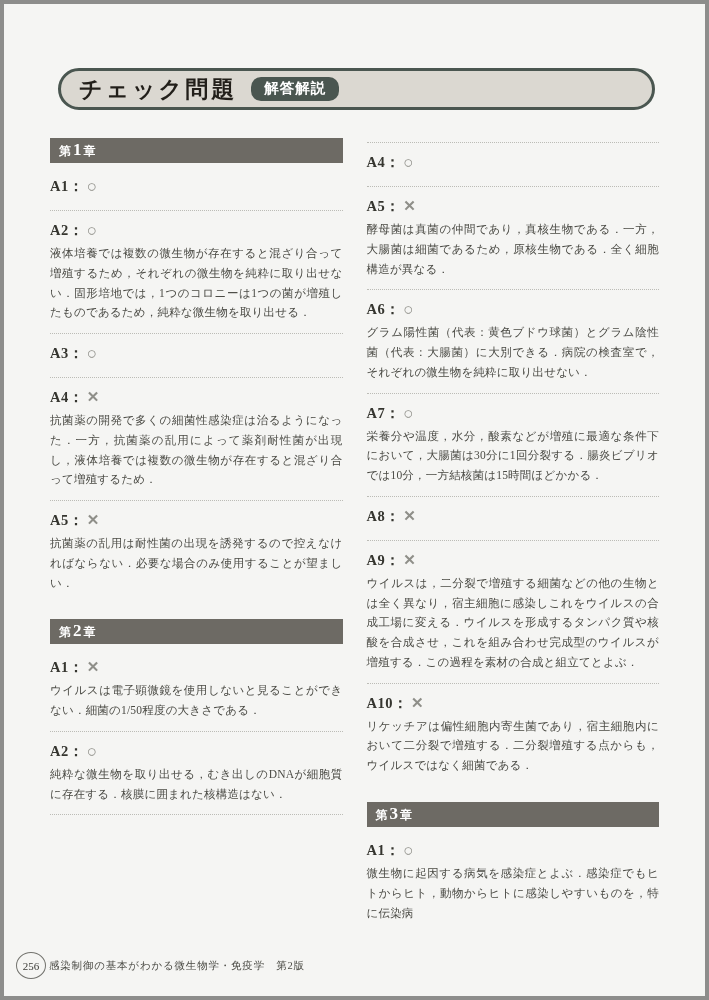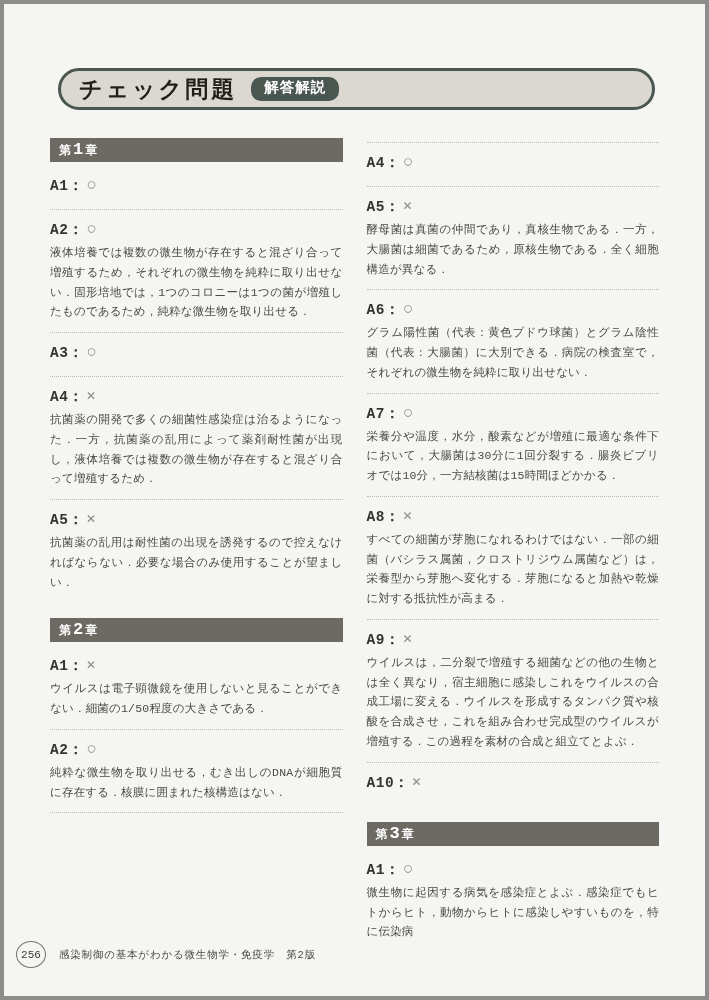--- a/index.html
+++ b/index.html
@@ -1,20 +1,20 @@
 <!DOCTYPE html>
 <html><head>
 <meta charset="utf-8">
 <style>
   html,body{margin:0;padding:0;background:#9a9a98;}
   .page{
     width:709px;height:1000px;box-sizing:border-box;
     border:4px solid #8d8d8b;background:#f5f5f3;
     position:relative;overflow:hidden;
-    font-family:Liberation Mono, monospace;
+    font-family:Liberation Serif, serif;
   }
   
   .header-wrap{margin:64px 50px 0 54px;}
   .header-pill{
     height:42px;border-radius:23px;border:3px solid #4a5650;background:#dbd8d1;
     display:flex;align-items:center;padding:0 18px;gap:14px;box-sizing:border-box;
   }
   .header-title{font-size:23px;font-weight:bold;color:#221f1a;letter-spacing:3px;}
   .header-badge{
     background:#4a5650;color:#ffffff;font-size:14.5px;font-weight:bold;
@@ -37,21 +37,21 @@
     display:flex;align-items:center;margin:1px 0 4px;letter-spacing:0.5px;
   }
   .mark{margin-left:3px;font-weight:bold;color:#8f8f89;}
   .mark-circle{font-size:17px;line-height:1;}
   .mark-cross{font-size:15px;line-height:1;}
   .answer-text{
     font-size:11.5px;line-height:1.72;color:#4a4a44;margin:0;
     text-align:justify;letter-spacing:0.2px;
   }
   
-  .footer{position:absolute;left:12px;bottom:28px;display:flex;align-items:center;gap:13px;}
+  .footer{position:absolute;left:12px;bottom:17px;display:flex;align-items:center;gap:3px;}
   .page-circle{
     width:30px;height:27px;border:1.5px solid #73736e;border-radius:50%;
     display:flex;align-items:center;justify-content:center;
     font-size:11px;color:#3a3a36;box-sizing:border-box;
   }
   .book-title{font-size:10.5px;color:#4a4a44;letter-spacing:0.8px;}
 </style>
 </head>
 <body>
 
@@ -171,36 +171,36 @@
             <span class="mark mark-circle">○</span>
         </div>
         <p class="answer-text">栄養分や温度，水分，酸素などが増殖に最適な条件下において，大腸菌は30分に1回分裂する．腸炎ビブリオでは10分，一方結核菌は15時間ほどかかる．</p>
       </div>
 
       <div class="answer">
         <div class="answer-head">
           <span>A8：</span>
             <span class="mark mark-cross">✕</span>
         </div>
-        <p class="answer-text">すべての細菌が芽胞になれるわけではない．一部の細菌（バシラス属菌，クロストリジウム属菌など）は，栄養型から芽胞へ変化する．芽胞になると加熱や乾燥に対する抵抗性が高まる．</p>
       </div>
 
       <div class="answer">
         <div class="answer-head">
           <span>A9：</span>
             <span class="mark mark-cross">✕</span>
         </div>
         <p class="answer-text">ウイルスは，二分裂で増殖する細菌などの他の生物とは全く異なり，宿主細胞に感染しこれをウイルスの合成工場に変える．ウイルスを形成するタンパク質や核酸を合成させ，これを組み合わせ完成型のウイルスが増殖する．この過程を素材の合成と組立てとよぶ．</p>
       </div>
 
       <div class="answer no-sep">
         <div class="answer-head">
           <span>A10：</span>
             <span class="mark mark-cross">✕</span>
         </div>
+        <p class="answer-text">リケッチアは偏性細胞内寄生菌であり，宿主細胞内において二分裂で増殖する．二分裂増殖する点からも，ウイルスではなく細菌である．</p>
       </div>
 
       <div class="chapter-bar">
         <span>第</span>
           <span class="num">3</span>
           <span>章</span>
       </div>
 
       <div class="answer no-sep">
         <div class="answer-head">

